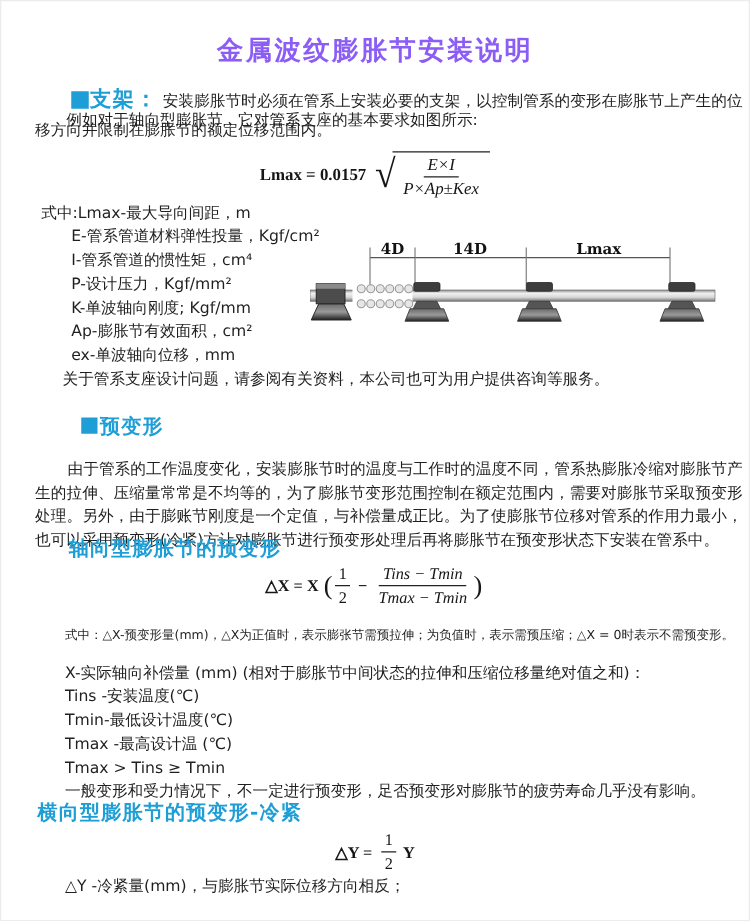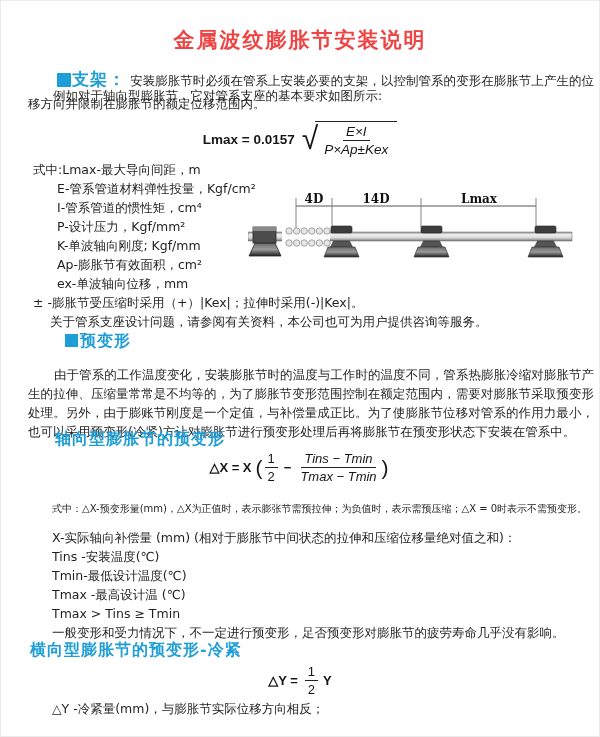--- a/index.html
+++ b/index.html
@@ -6,39 +6,39 @@
   * { box-sizing: border-box; }
   html,body { margin:0; padding:0; }
   body {
     width:600px; height:737px; background:#ffffff; position:relative; overflow:hidden;
     font-family:"DejaVu Sans","Liberation Sans",sans-serif; color:var(--ink);
   }
   .page-frame { position:absolute; inset:0; box-shadow: inset 0 0 0 1px #ececec; pointer-events:none; }
 
   .doc-title {
     position:absolute; top:12px; left:0; width:100%; text-align:center;
-    font-size:21px; font-weight:bold; letter-spacing:2px; color:#ef4444;
+    font-size:21px; font-weight:bold; letter-spacing:2px; color:#8b5cf6;
   }
 
   
   .support-para {
     position:absolute; top:55px; left:28px; width:566px;
     font-size:12.5px; line-height:23px; text-align:justify; text-indent:29px;font-family:Liberation Serif, serif;
   }
   .sq {
     display:inline-block; width:14px; height:14px; background:var(--accent);
     vertical-align:-2px; margin-right:1px;
   }
   .support-head {
     color:var(--accent); font-weight:bold; font-size:17px; margin-right:4px; letter-spacing:1px;
   }
   .example-line { position:absolute; top:88px; left:53px; font-size:12.5px; }
 
   
-  .formula { font-family:Liberation Sans, sans-serif; color:#161616; }
+  .formula { font-family:Liberation Serif, serif; color:#161616; }
   .formula-row { position:absolute; left:0; width:100%; display:flex; justify-content:center; align-items:center; }
   .f1 { top:121px; font-size:13.5px; }
   .f-lhs { font-weight:bold; margin-right:7px; }
   .sqrt { display:inline-flex; align-items:center; }
   .sqrt-sign { font-size:30px; line-height:30px; font-weight:400; margin-right:-3px; transform:scaleY(1.05); }
   .sqrt-body { border-top:1.5px solid #222; padding:2px 6px 0 6px; }
   .frac { display:inline-flex; flex-direction:column; align-items:center; vertical-align:middle; }
   .frac .num { padding:0 3px 1px; border-bottom:1.1px solid #222; }
   .frac .den { padding:1px 3px 0; }
   .ital { font-style:italic; }
@@ -103,21 +103,20 @@
 </div>
 
 <div class="def-list">
   <div class="def-line">式中:Lmax-最大导向间距，m</div>
   <div class="def-line ind">E-管系管道材料弹性投量，Kgf/cm²</div>
   <div class="def-line ind">I-管系管道的惯性矩，cm⁴</div>
   <div class="def-line ind">P-设计压力，Kgf/mm²</div>
   <div class="def-line ind">K-单波轴向刚度; Kgf/mm</div>
   <div class="def-line ind">Ap-膨胀节有效面积，cm²</div>
   <div class="def-line ind">ex-单波轴向位移，mm</div>
-  <div class="def-line">± -膨胀节受压缩时采用（+）|Kex|；拉伸时采用(-)|Kex|。</div>
   <div class="def-line ind17">关于管系支座设计问题，请参阅有关资料，本公司也可为用户提供咨询等服务。</div>
 </div>
 
 <svg class="diagram" viewBox="0 0 350 80">
   <defs>
     <linearGradient id="pipeGrad" x1="0" y1="0" x2="0" y2="1">
       <stop offset="0" stop-color="#8e8e8e"></stop>
         <stop offset="0.3" stop-color="#f0f0f0"></stop>
       <stop offset="0.65" stop-color="#d7d7d7"></stop>
         <stop offset="1" stop-color="#757575"></stop>

